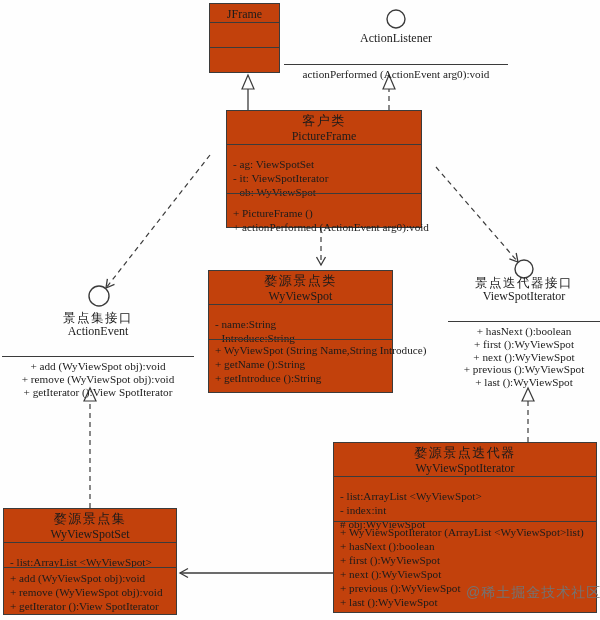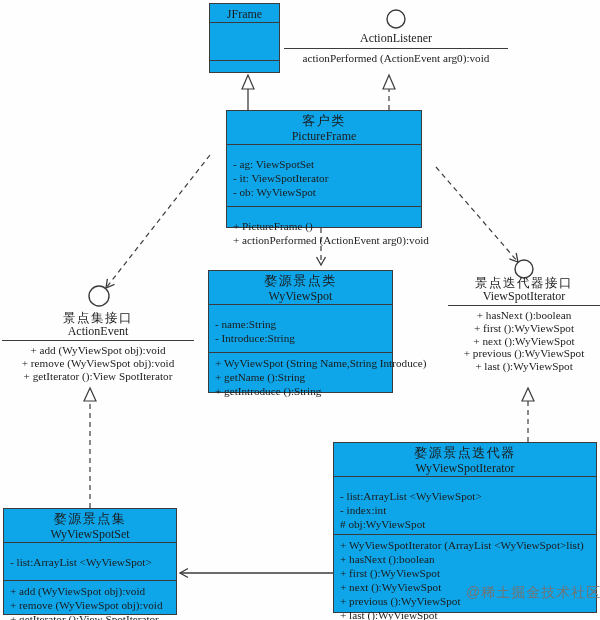--- a/index.html
+++ b/index.html
@@ -14,32 +14,32 @@
   .canvas { position:absolute; left:0; top:0; width:600px; height:620px; background:#fefefe; }
   svg.wires { position:absolute; left:0; top:0; }
   .solid  { stroke:#3b3b3b; stroke-width:1.3; fill:none; }
   .dashed { stroke:#3b3b3b; stroke-width:1.2; fill:none; stroke-dasharray:5 4; }
   .tri    { fill:#fefefe; stroke:#3b3b3b; stroke-width:1.2; }
   .circ   { fill:#fefefe; stroke:#3b3b3b; stroke-width:1.4; }
 
   .cls {
     position:absolute;
     border:1.5px solid #3b3b3b;
-    background:#0ea5e9;
+    background:#c2410c;
     display:flex; flex-direction:column;
   }
   .cls-title { text-align:center; padding-top:2px; overflow:visible; }
   .cn { font-size:13px; line-height:16px; letter-spacing:1.5px; white-space:nowrap; }
   .en { font-size:12px; line-height:15px; white-space:nowrap; }
   .cmp { border-top:1.5px solid #3b3b3b; padding:12px 6px; overflow:visible; }
-  .grow { flex:1;margin-top:13px; }
+  .grow { flex:1; }
   .ln { font-size:11.2px; line-height:14px; white-space:nowrap; }
 
   .iface { position:absolute; text-align:center; }
-  .if-names { border-bottom:1.4px solid #3b3b3b; padding-bottom:2px; }
+  .if-names { border-bottom:1.4px solid #3b3b3b; padding-bottom:18px; }
   .if-method { font-size:11.2px; line-height:12.8px; white-space:nowrap;font-family:Liberation Serif, serif; }
 
   .watermark {
     position:absolute; left:466px; top:584px;
     font-family:"Liberation Sans","DejaVu Sans",sans-serif;
     font-size:14px; letter-spacing:1px; color:#737373; white-space:nowrap;
   }
 </style>
 </head>
 <body>

